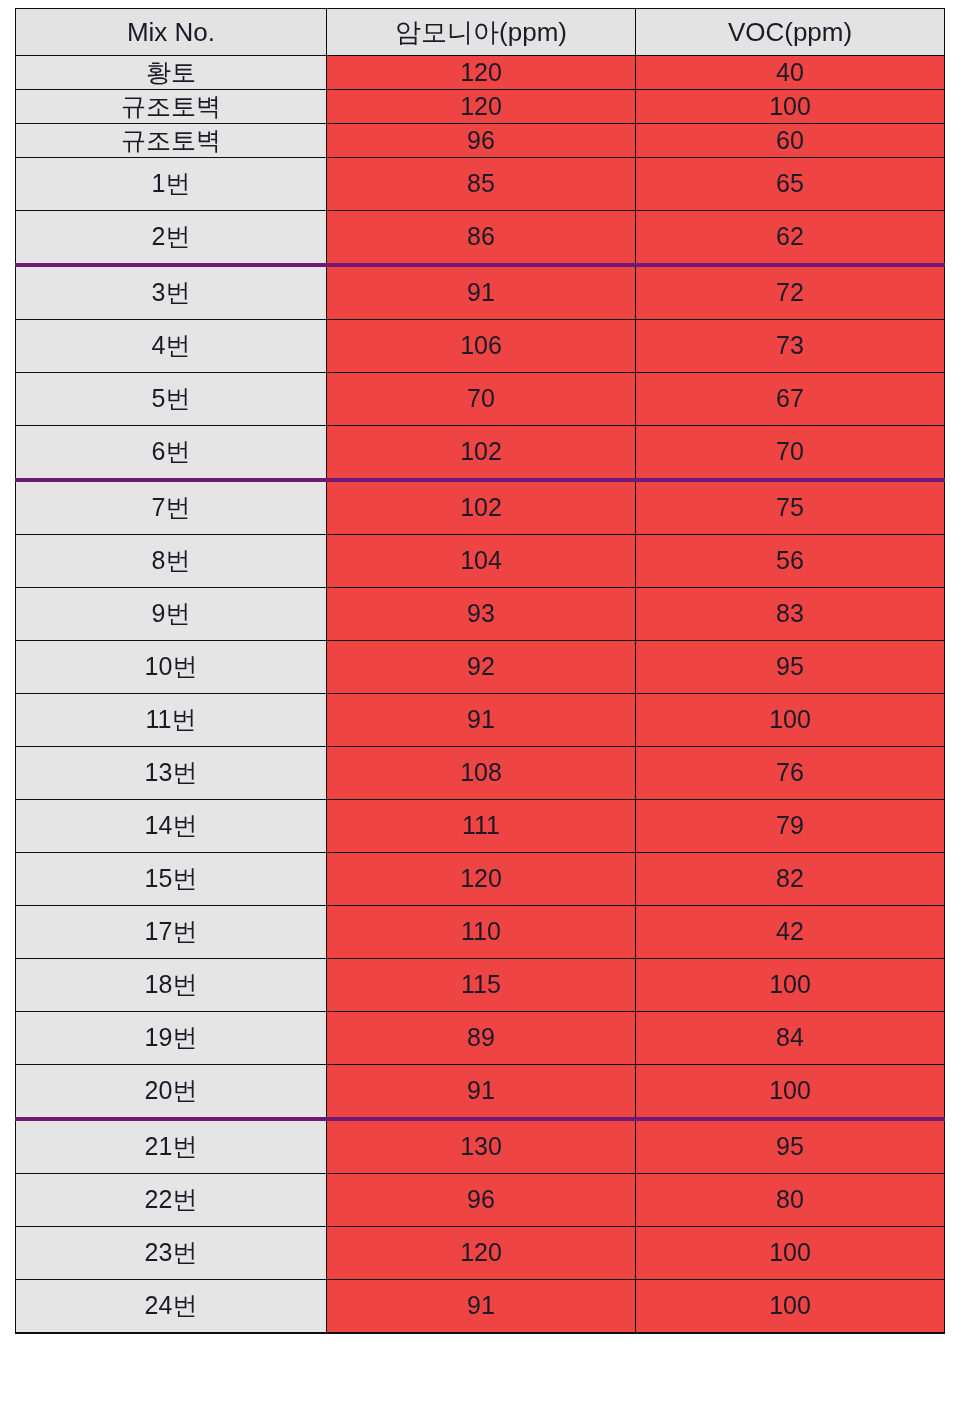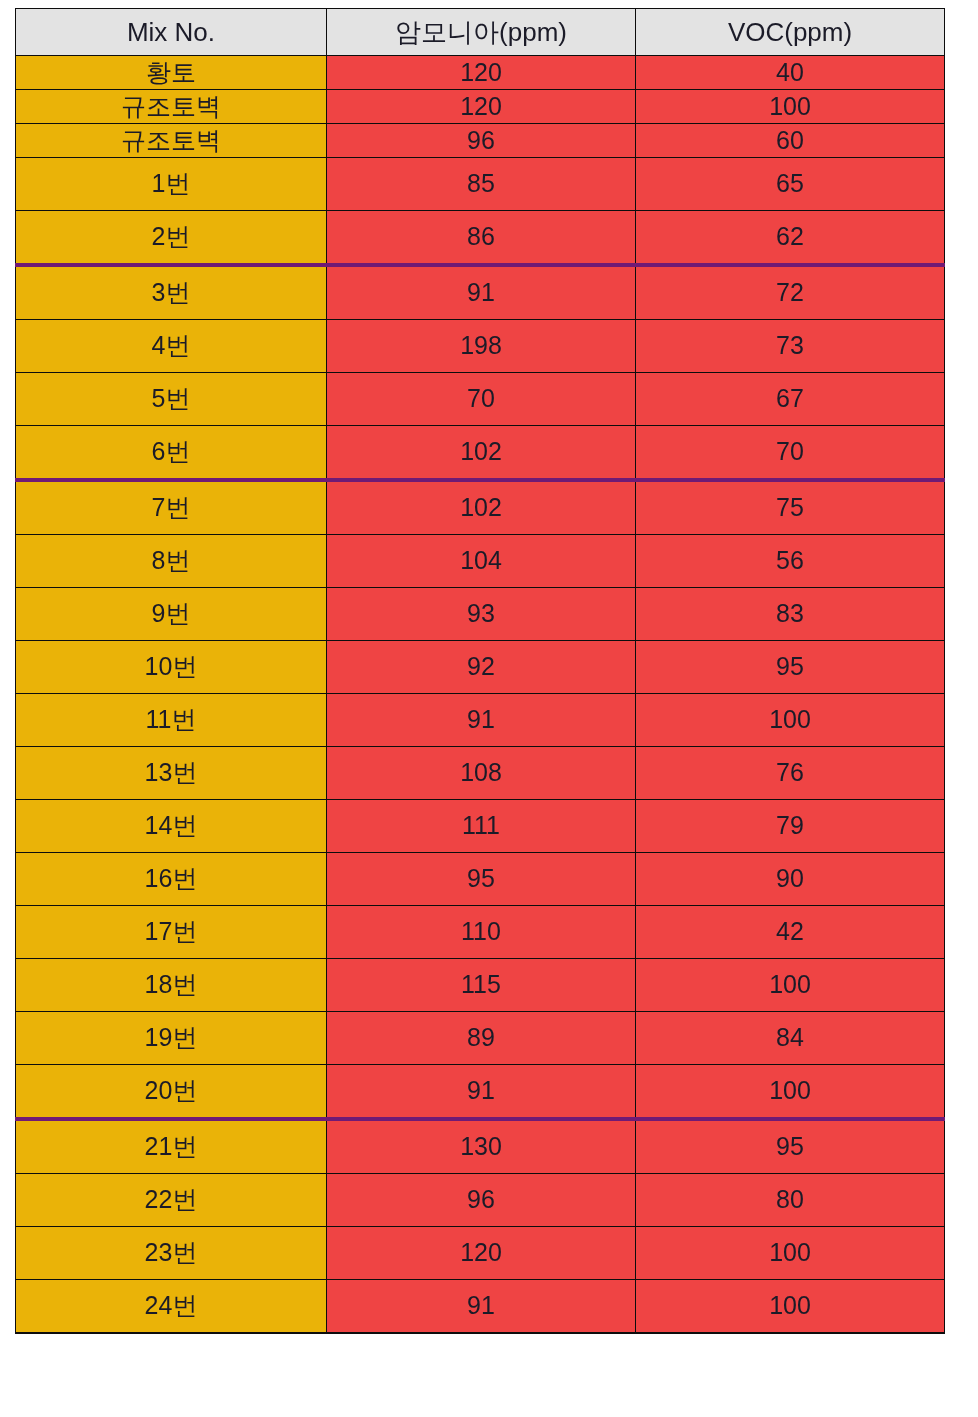--- a/index.html
+++ b/index.html
@@ -57,21 +57,21 @@
   
   tr.header-row th {
     background: #e3e3e3;
     height: 46px;
     font-size: 26px;
     border-bottom: 1px solid #0d0d0d;
   }
 
   
   td.cell-label {
-    background: #eab308;
+    background: #e5e5e5;
   }
   td.cell-value {
     background: #ef4444;
   }
 
   
   tr.data-row > td {
     height: 33px;
   }
   
@@ -183,21 +183,21 @@
             </td>
             <td class="cell-value">
               <span class="cell-text">72</span>
             </td>
           </tr>
           <tr class="data-row tall">
             <td class="cell-label">
               <span class="cell-text">4번</span>
             </td>
             <td class="cell-value">
-              <span class="cell-text">198</span>
+              <span class="cell-text">106</span>
             </td>
             <td class="cell-value">
               <span class="cell-text">73</span>
             </td>
           </tr>
           <tr class="data-row tall">
             <td class="cell-label">
               <span class="cell-text">5번</span>
             </td>
             <td class="cell-value">
@@ -290,27 +290,27 @@
             </td>
             <td class="cell-value">
               <span class="cell-text">111</span>
             </td>
             <td class="cell-value">
               <span class="cell-text">79</span>
             </td>
           </tr>
           <tr class="data-row tall">
             <td class="cell-label">
-              <span class="cell-text">16번</span>
-            </td>
-            <td class="cell-value">
-              <span class="cell-text">95</span>
-            </td>
-            <td class="cell-value">
-              <span class="cell-text">90</span>
+              <span class="cell-text">15번</span>
+            </td>
+            <td class="cell-value">
+              <span class="cell-text">120</span>
+            </td>
+            <td class="cell-value">
+              <span class="cell-text">82</span>
             </td>
           </tr>
           <tr class="data-row tall">
             <td class="cell-label">
               <span class="cell-text">17번</span>
             </td>
             <td class="cell-value">
               <span class="cell-text">110</span>
             </td>
             <td class="cell-value">

